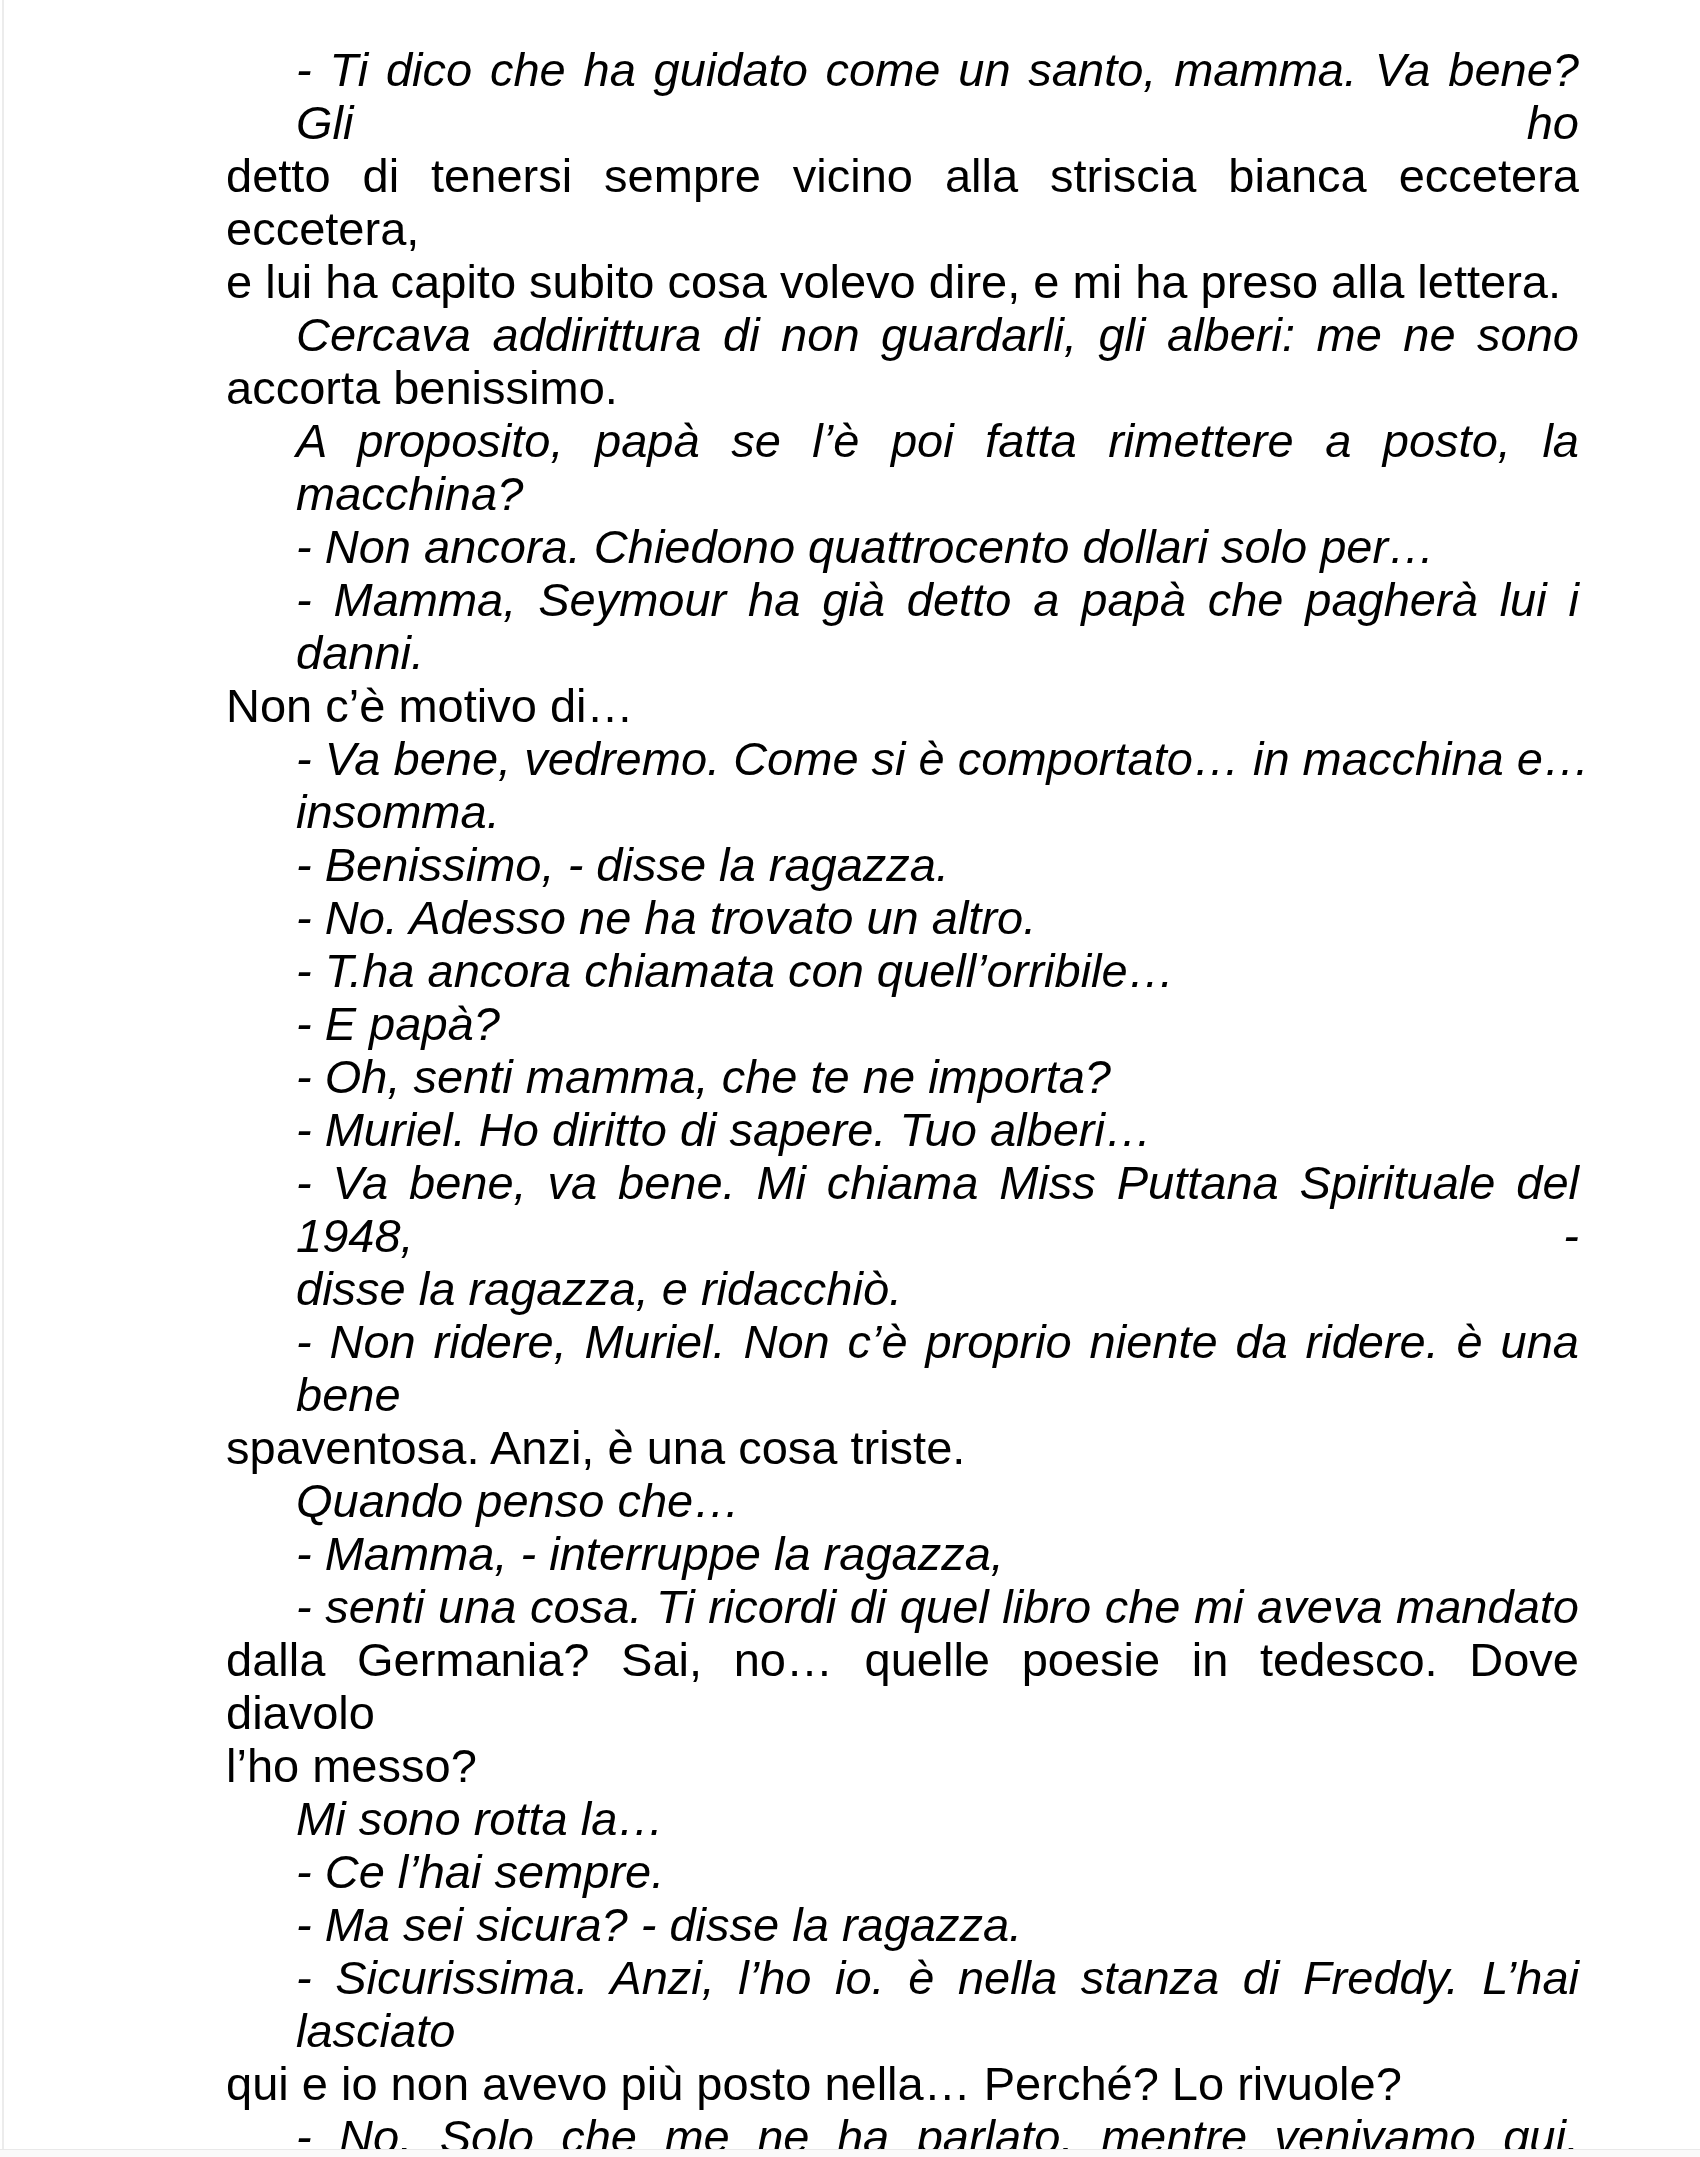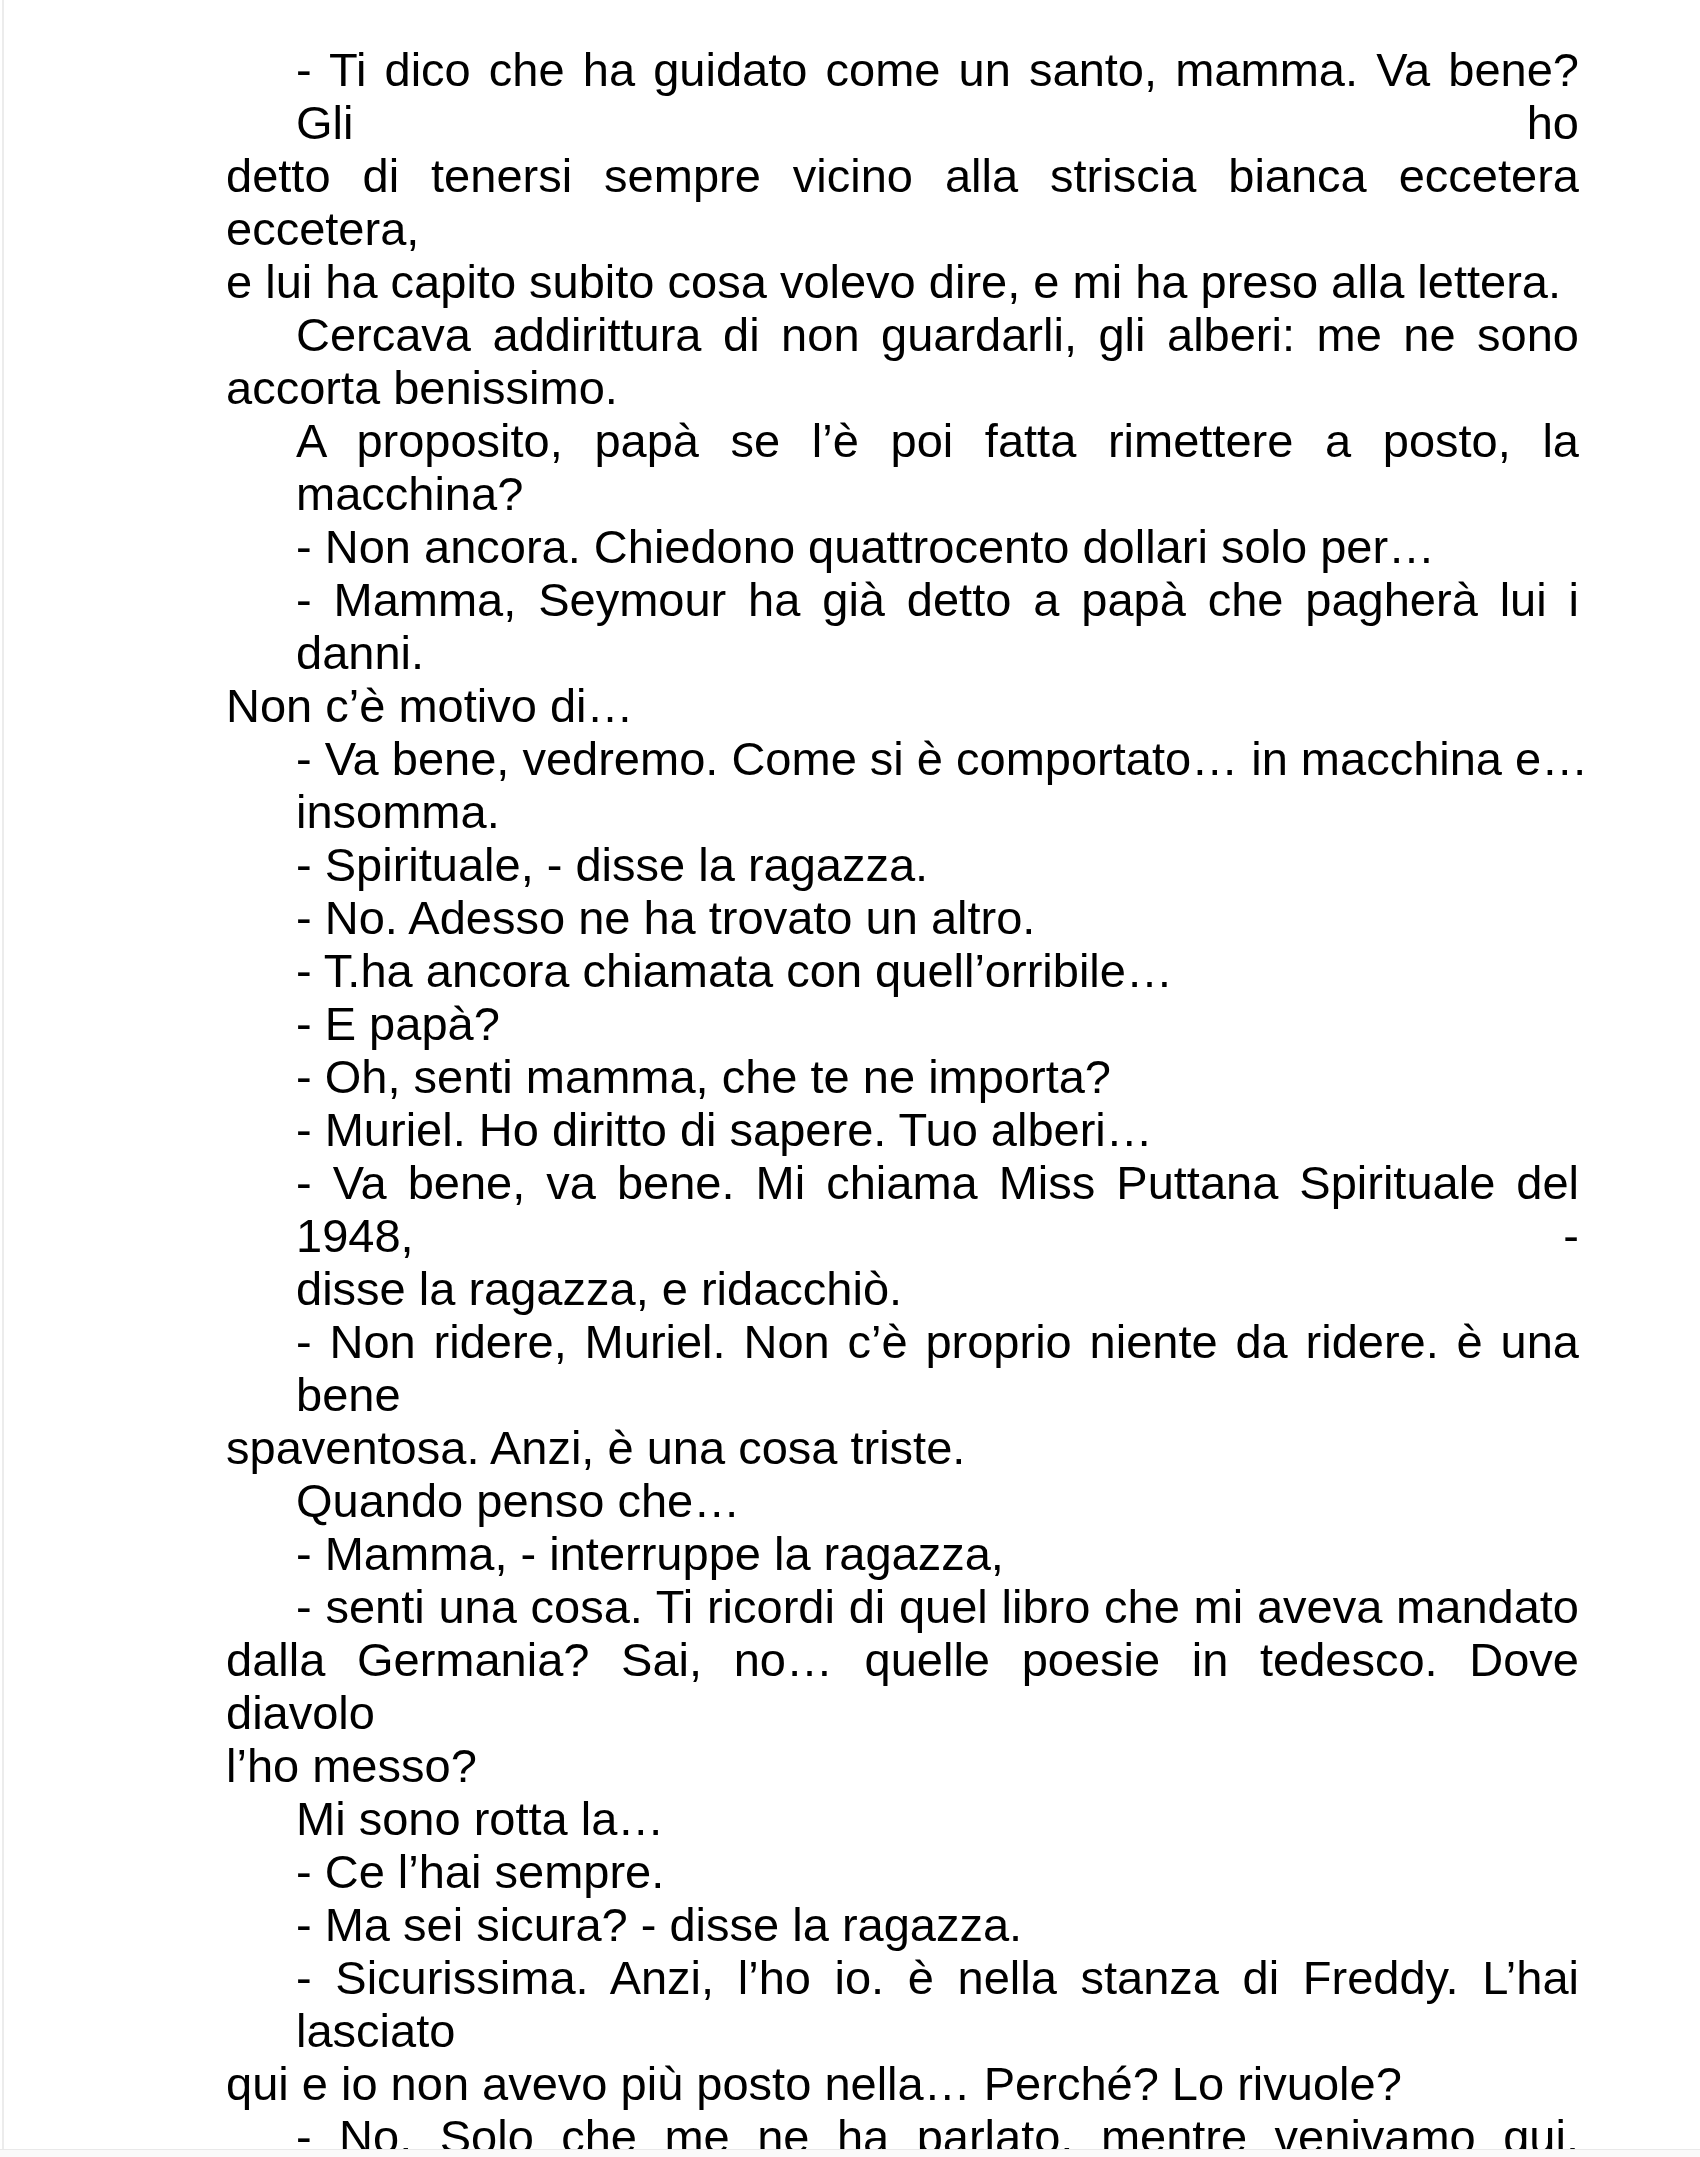--- a/index.html
+++ b/index.html
@@ -28,21 +28,21 @@
     position: absolute;
     left: 226px;
     top: 43px;
     width: 1353px;
     font-size: 47px;
     line-height: 53px;
     color: #000000;
     letter-spacing: 0;
   }
   .line { white-space: nowrap; }
-  .line.indent { padding-left: 70px; }
+  .line.indent { padding-left: 70px; font-style: italic; }
   .line.justify {
     white-space: normal;
     text-align: justify;
     text-align-last: justify;
   }
 </style>
 </head>
 <body>
 
 <div class="page-left-edge"></div>
@@ -52,21 +52,21 @@
     <div class="line justify">detto di tenersi sempre vicino alla striscia bianca eccetera eccetera,</div>
     <div class="line">e lui ha capito subito cosa volevo dire, e mi ha preso alla lettera.</div>
     <div class="line indent justify">Cercava addirittura di non guardarli, gli alberi: me ne sono</div>
     <div class="line">accorta benissimo.</div>
     <div class="line indent justify">A proposito, papà se l’è poi fatta rimettere a posto, la macchina?</div>
     <div class="line indent">- Non ancora. Chiedono quattrocento dollari solo per…</div>
     <div class="line indent justify">- Mamma, Seymour ha già detto a papà che pagherà lui i danni.</div>
     <div class="line">Non c’è motivo di…</div>
     <div class="line indent">- Va bene, vedremo. Come si è comportato… in macchina e…</div>
     <div class="line indent">insomma.</div>
-    <div class="line indent">- Spirituale, - disse la ragazza.</div>
+    <div class="line indent">- Benissimo, - disse la ragazza.</div>
     <div class="line indent">- No. Adesso ne ha trovato un altro.</div>
     <div class="line indent">- T.ha ancora chiamata con quell’orribile…</div>
     <div class="line indent">- E papà?</div>
     <div class="line indent">- Oh, senti mamma, che te ne importa?</div>
     <div class="line indent">- Muriel. Ho diritto di sapere. Tuo alberi…</div>
     <div class="line indent justify">- Va bene, va bene. Mi chiama Miss Puttana Spirituale del 1948, -</div>
     <div class="line indent">disse la ragazza, e ridacchiò.</div>
     <div class="line indent justify">- Non ridere, Muriel. Non c’è proprio niente da ridere. è una bene</div>
     <div class="line">spaventosa. Anzi, è una cosa triste.</div>
     <div class="line indent">Quando penso che…</div>

